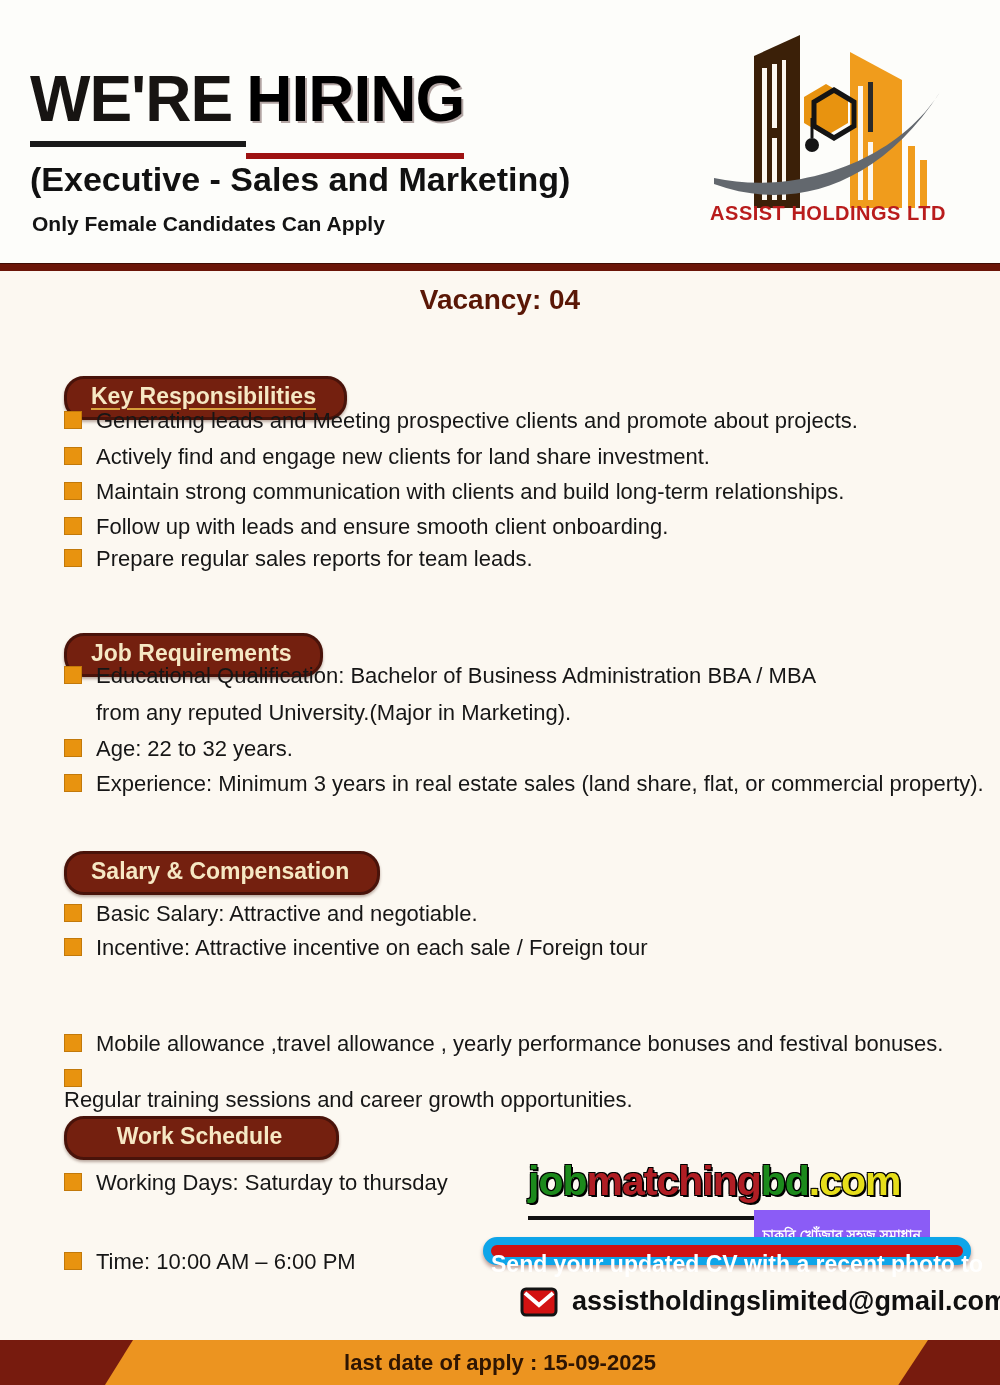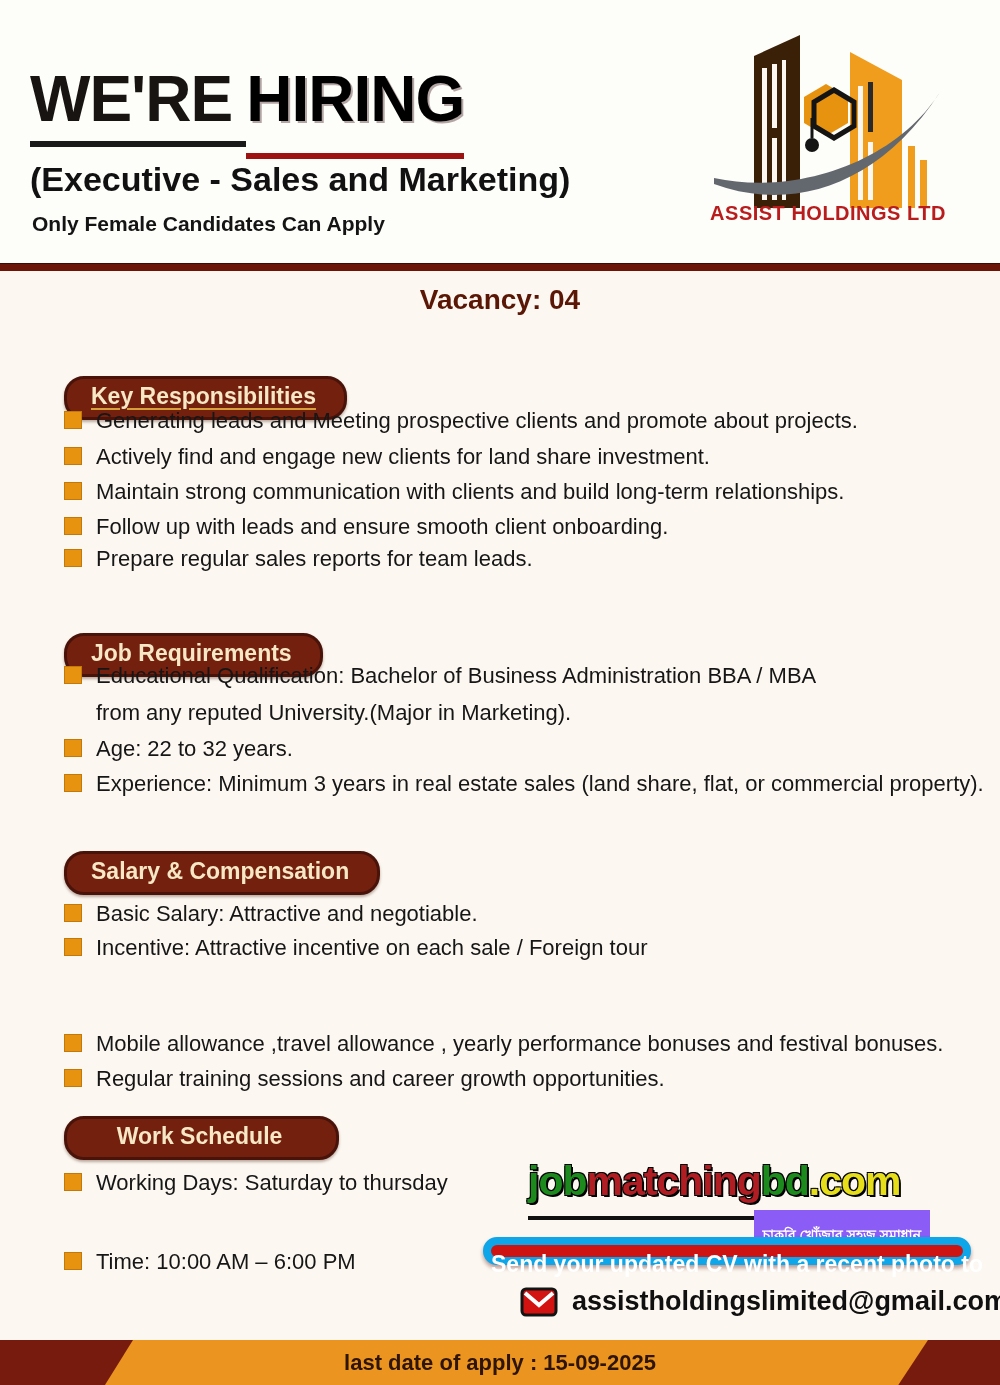--- a/index.html
+++ b/index.html
@@ -153,21 +153,21 @@
     </div>
   <div class="row" style="top:935px;">
       <span class="sq"></span>
       <span class="txt">Incentive: Attractive incentive on each sale / Foreign tour</span>
     </div>
 
   <div class="row" style="top:1031px;">
       <span class="sq"></span>
       <span class="txt">Mobile allowance ,travel allowance , yearly performance bonuses and festival bonuses.</span>
     </div>
-  <div class="row" style="top:1066px;">
+  <div class="row" style="top:1066px;flex-direction:column;">
       <span class="sq"></span>
       <span class="txt">Regular training sessions and career growth opportunities.</span>
     </div>
 
   <div class="pill centered" style="top:1116px;">Work Schedule</div>
   <div class="row" style="top:1170px;">
       <span class="sq"></span>
       <span class="txt">Working Days: Saturday to thursday</span>
     </div>
   <div class="row" style="top:1205px;margin-top:44px;">

